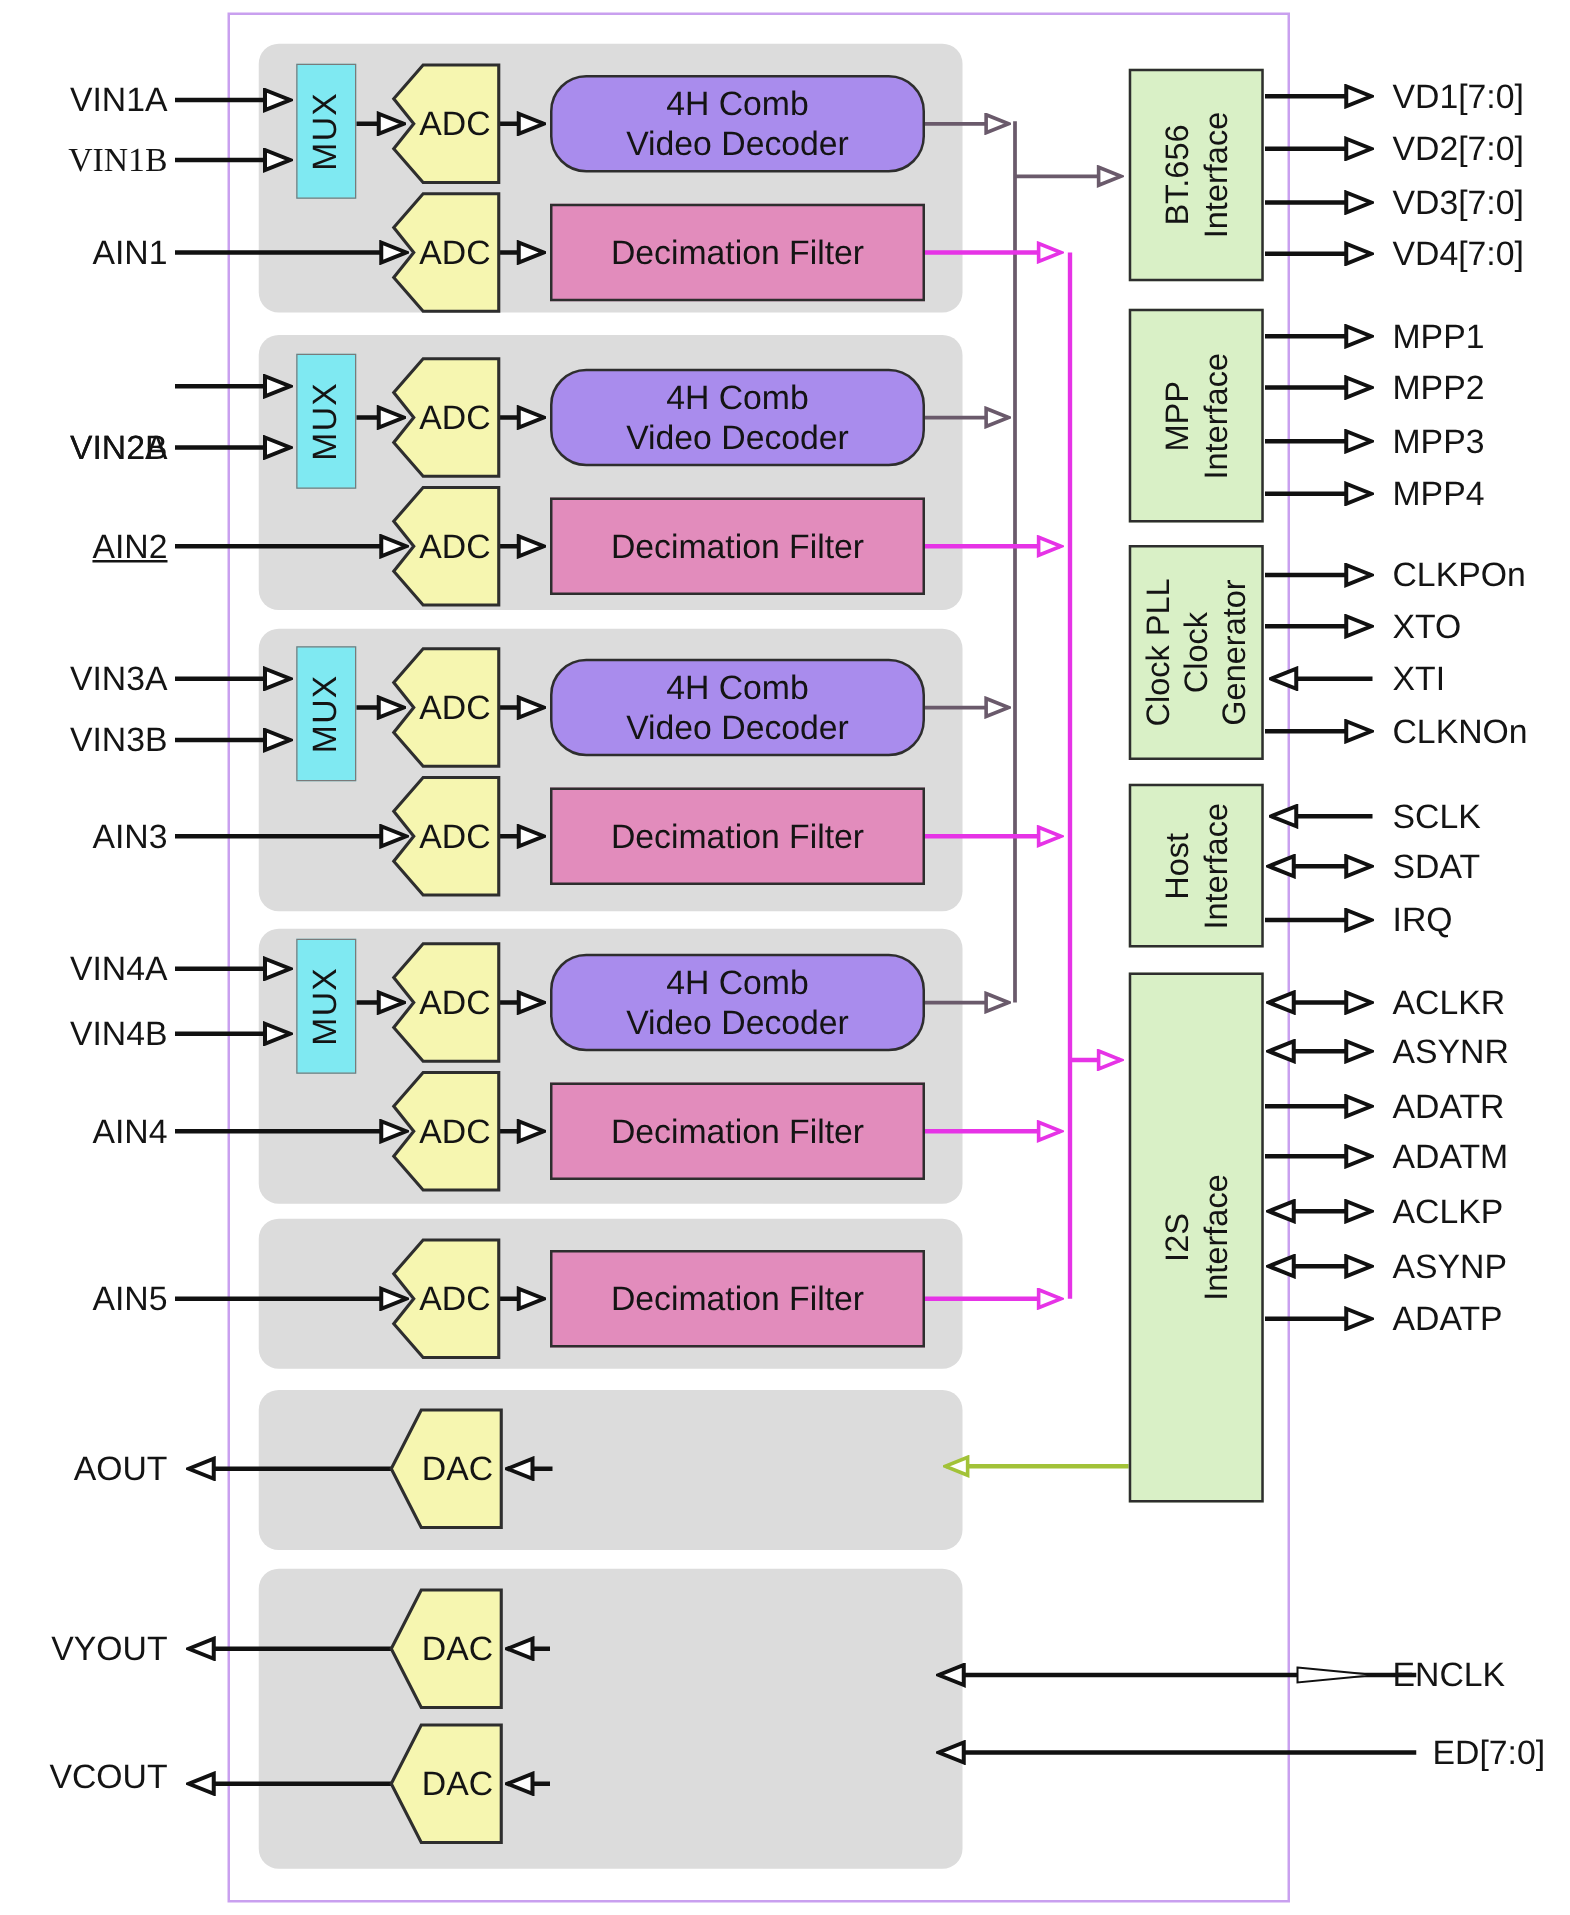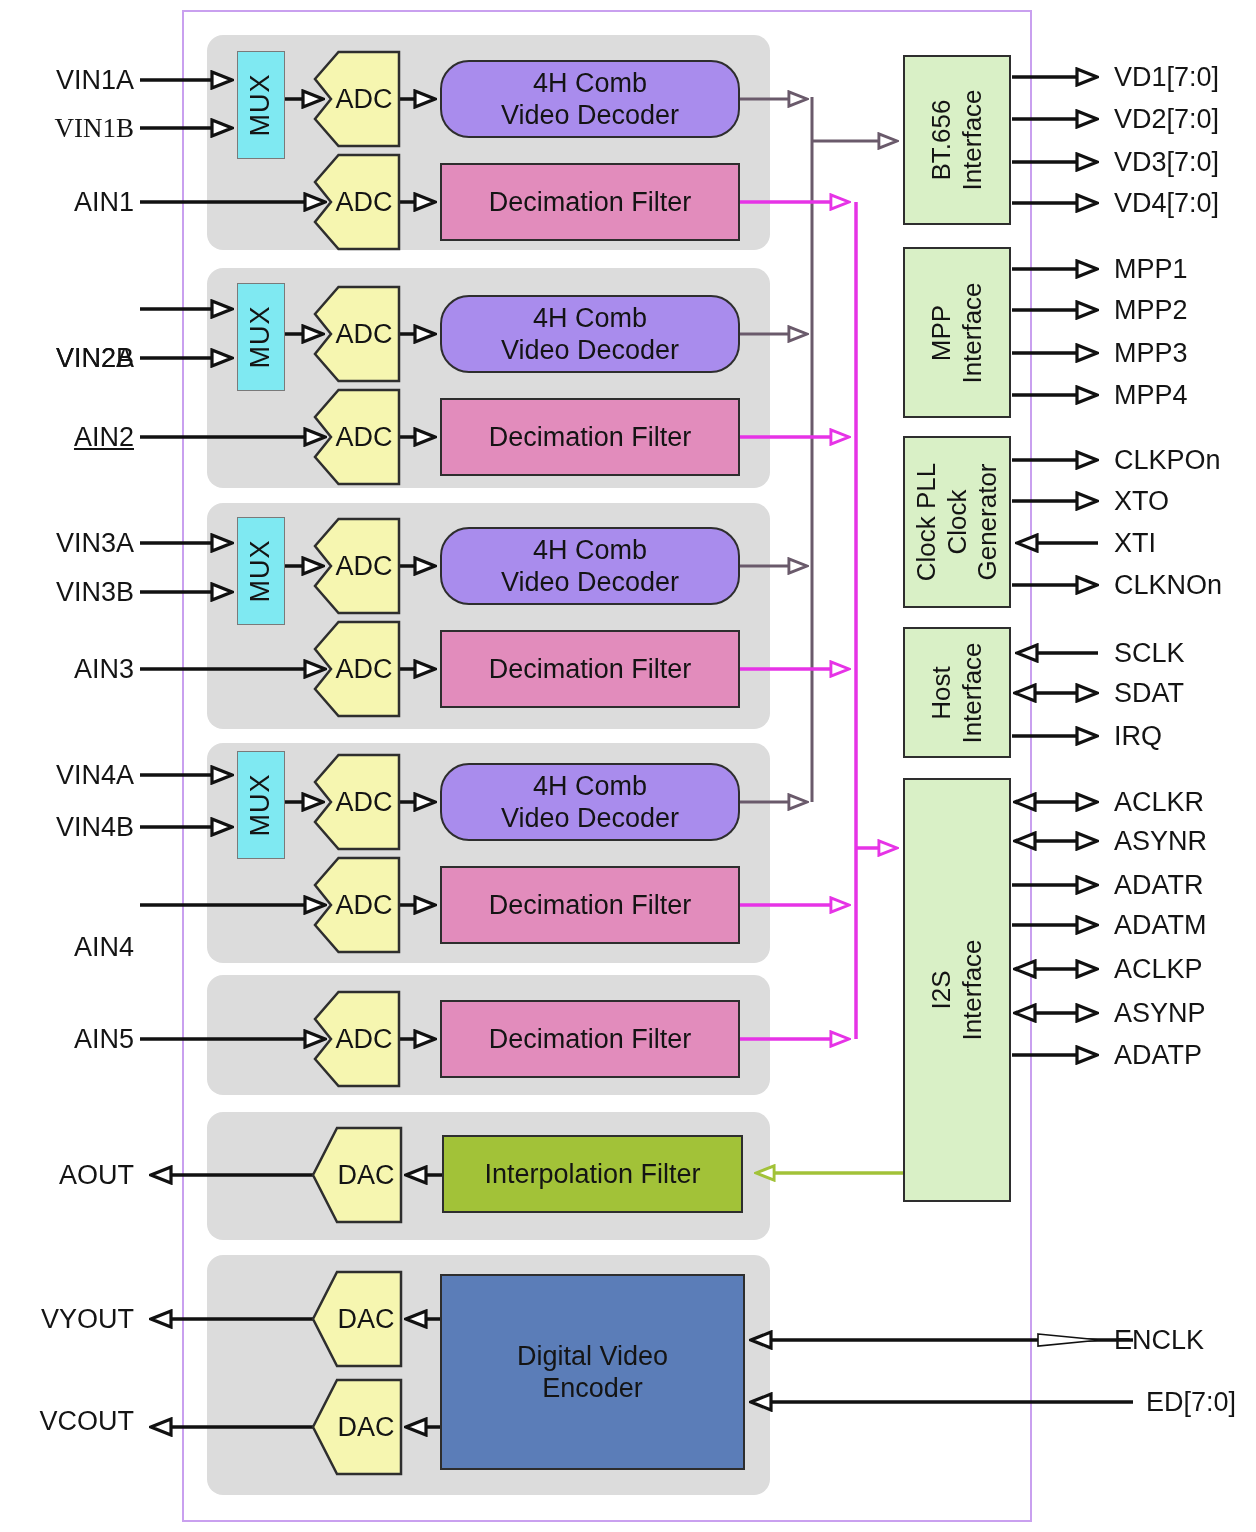--- a/index.html
+++ b/index.html
@@ -215,28 +215,21 @@
   <div class="blk dcm" style="top:630px;">
       <div>Decimation Filter</div>
     </div>
   <div class="blk dcm" style="top:866px;">
       <div>Decimation Filter</div>
     </div>
   <div class="blk dcm" style="top:1000px;">
       <div>Decimation Filter</div>
     </div>
 
-  <div class="blk itp" style="top:1135px;">
-      <div>Interpolation Filter</div>
-    </div>
-
-  <div class="blk dve" style="top:1274px;">
-    <div>Digital Video</div>
-    <div>Encoder</div>
-  </div>
+
 
   <div class="blk ifc" style="top:55px;height:166px;">
     <div class="vwrap">
         <div class="vtext">
       <div>BT.656</div>
       <div>Interface</div>
     </div>
       </div>
   </div>
   <div class="blk ifc" style="top:247px;height:167px;">
@@ -277,21 +270,21 @@
   <div class="plabel pl" style="top:111px;font-family:Liberation Serif, serif;">VIN1B</div>
   <div class="plabel pl" style="top:185px;">AIN1</div>
   <div class="plabel pl" style="top:300px;margin-top:41px;">VIN2A</div>
   <div class="plabel pl" style="top:341px;">VIN2B</div>
   <div class="plabel pl" style="top:420px;text-decoration:underline;">AIN2</div>
   <div class="plabel pl" style="top:526px;">VIN3A</div>
   <div class="plabel pl" style="top:575px;">VIN3B</div>
   <div class="plabel pl" style="top:652px;">AIN3</div>
   <div class="plabel pl" style="top:758px;">VIN4A</div>
   <div class="plabel pl" style="top:810px;">VIN4B</div>
-  <div class="plabel pl" style="top:930px;">AIN4</div>
+  <div class="plabel pl" style="top:888px;">AIN4</div>
   <div class="plabel pl" style="top:1022px;">AIN5</div>
   <div class="plabel pl" style="top:1158px;">AOUT</div>
   <div class="plabel pl" style="top:1302px;">VYOUT</div>
   <div class="plabel pl" style="top:1404px;">VCOUT</div>
 
   <div class="plabel pr" style="top:60px;">VD1[7:0]</div>
   <div class="plabel pr" style="top:102px;">VD2[7:0]</div>
   <div class="plabel pr" style="top:145px;">VD3[7:0]</div>
   <div class="plabel pr" style="top:186px;">VD4[7:0]</div>
   <div class="plabel pr" style="top:252px;">MPP1</div>

